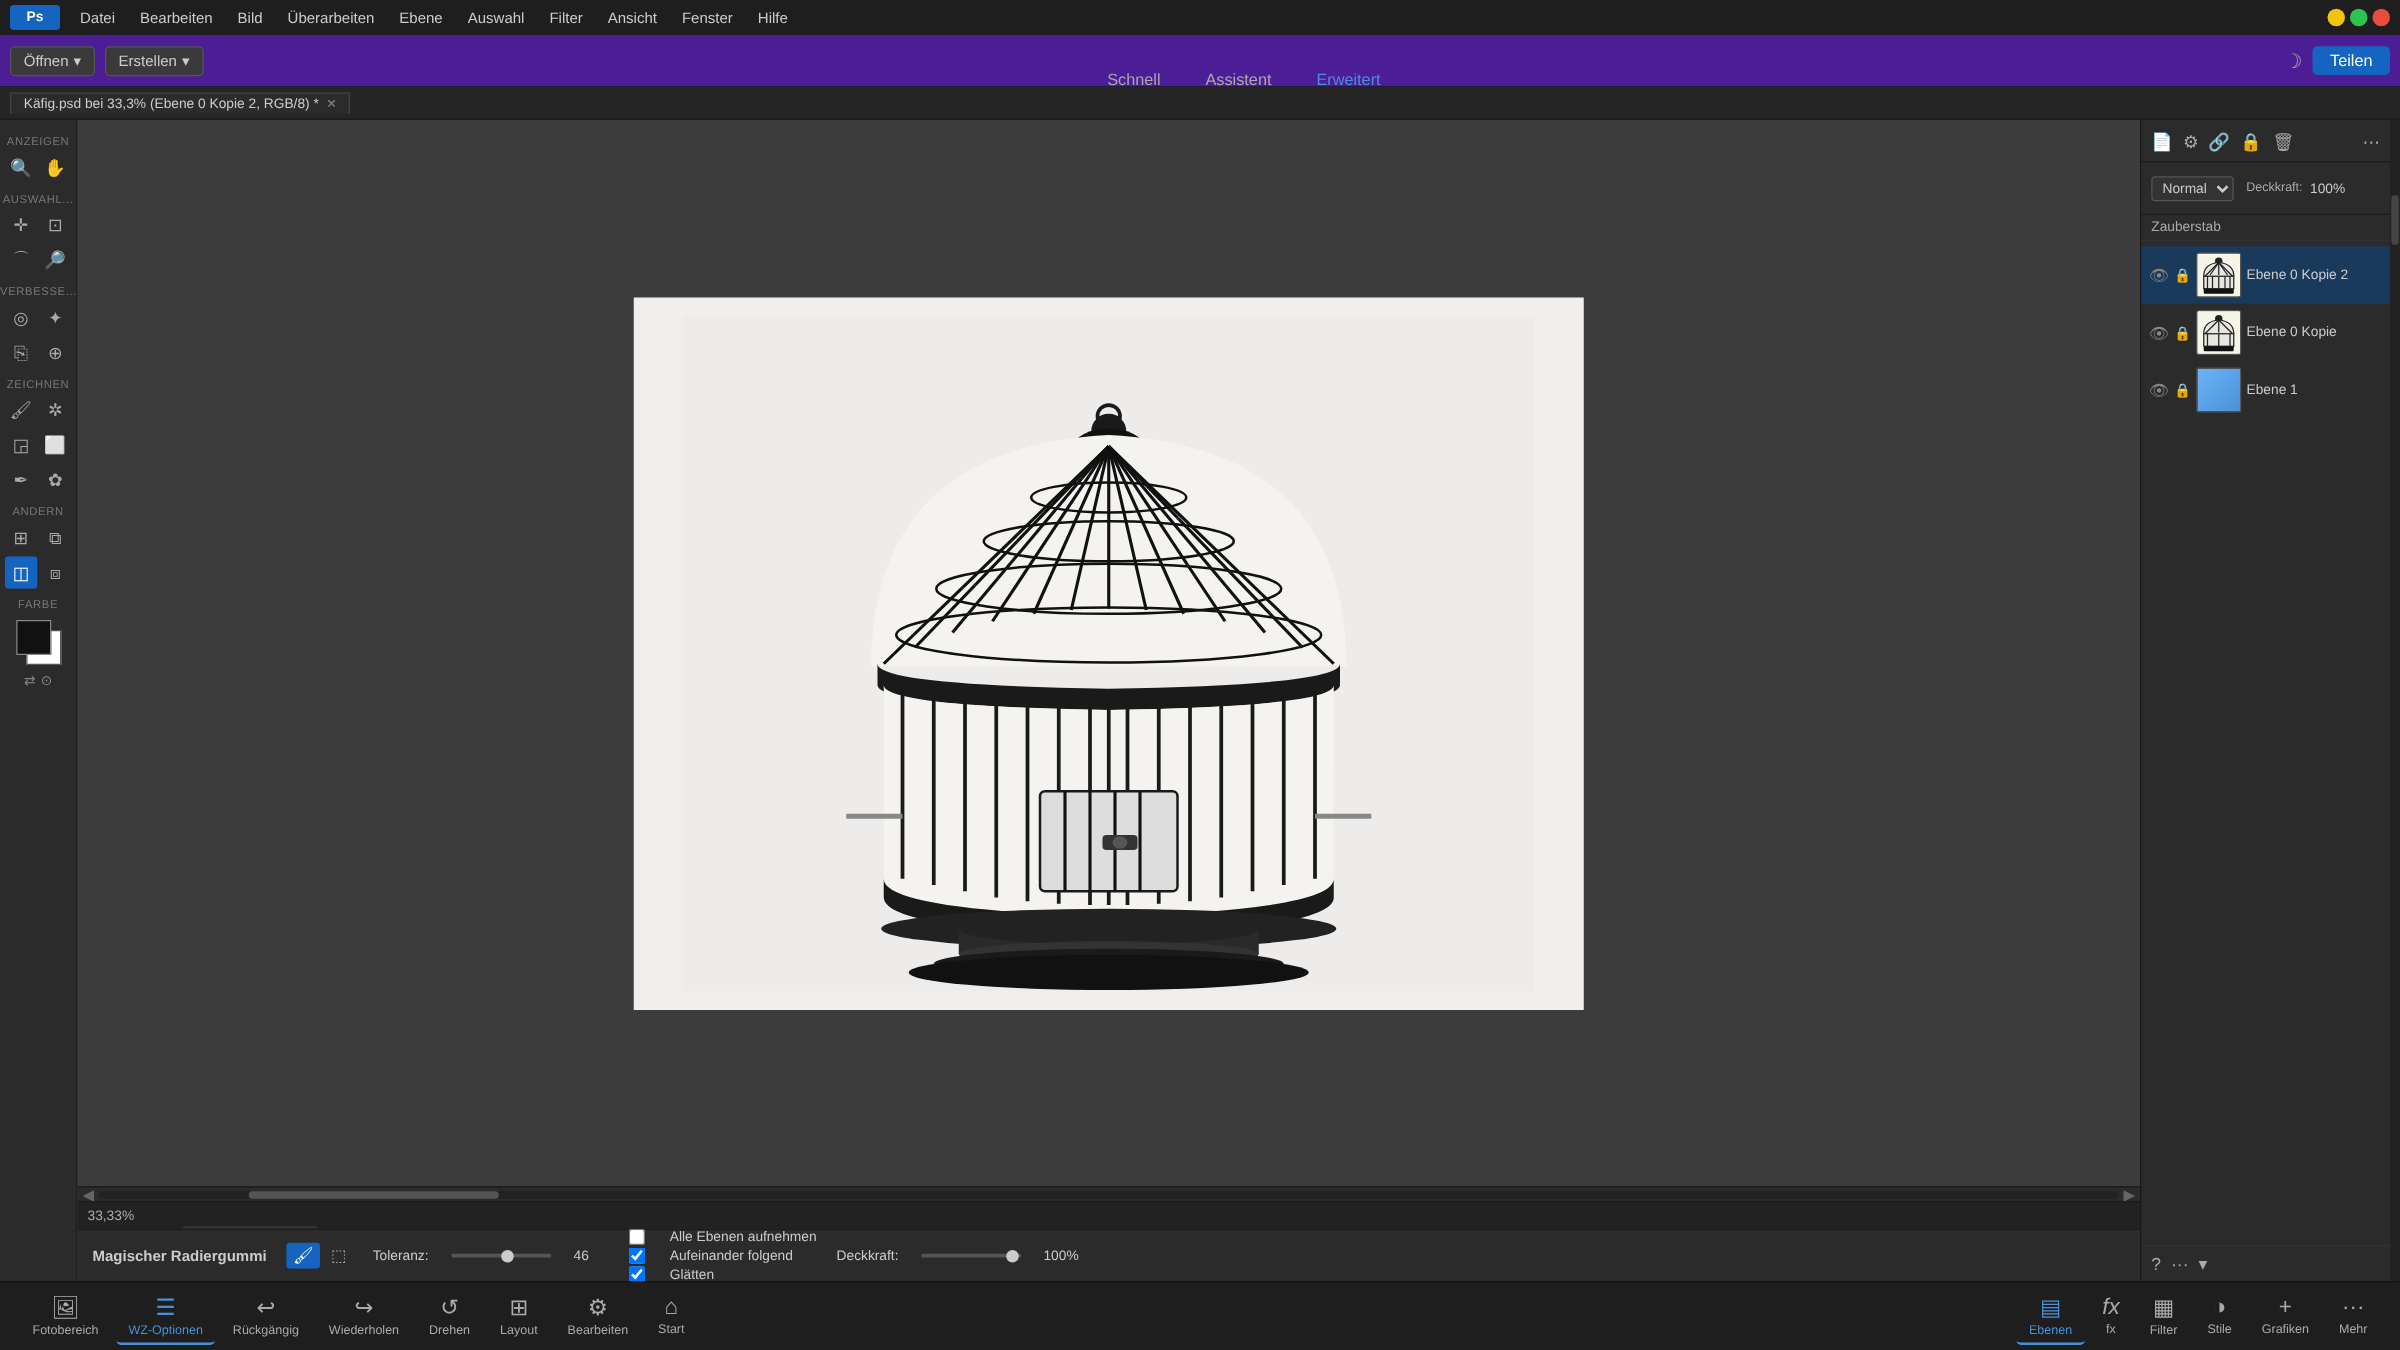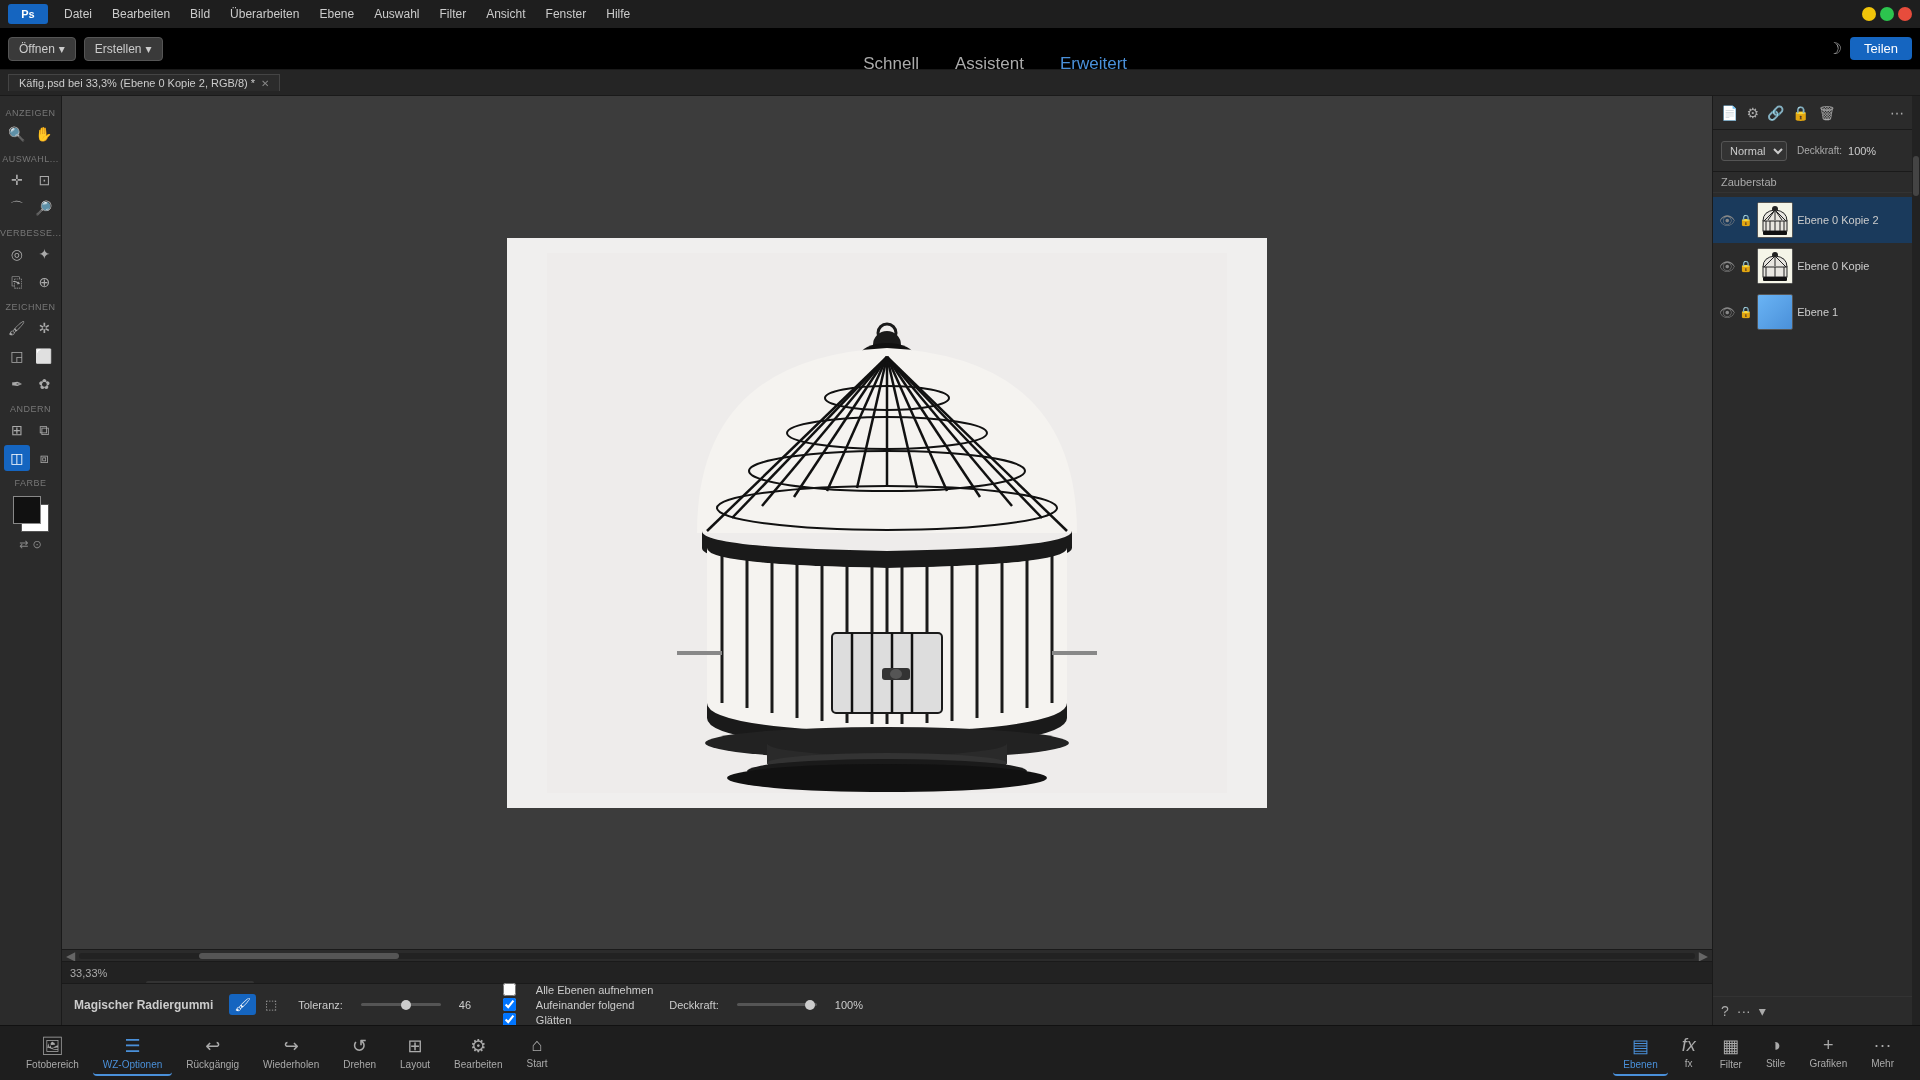--- a/index.html
+++ b/index.html
@@ -48,21 +48,21 @@
       border-radius: 50%;
       border: none;
       cursor: pointer;
     }
     .win-min { background: #f0c40a; }
     .win-max { background: #2cc44e; }
     .win-close { background: #e74c3c; }
 
     
     .toolbar {
-      background: #000000;
+      background: #4c1d95;
       height: 42px;
       display: flex;
       align-items: center;
       padding: 0 8px;
       gap: 8px;
       border-bottom: 1px solid #1a1a1a;
       flex-shrink: 0;
     }
     .toolbar-btn {
       background: #3a3a3a;
@@ -77,21 +77,21 @@
     .toolbar-center {
       flex: 1;
       display: flex;
       justify-content: center;
       gap: 32px;
     }
     .toolbar-tab {
       color: #aaa;
       cursor: pointer;
       padding: 4px 2px;
-      font-size: 17px;
+      font-size: 13px;
       margin-top: 32px;
     }
     .toolbar-tab.active {
       color: #4a90d9;
       border-bottom: 2px solid #4a90d9;
     }
     .toolbar-right {
       display: flex; align-items: center; gap: 8px;
     }
     .share-btn {

